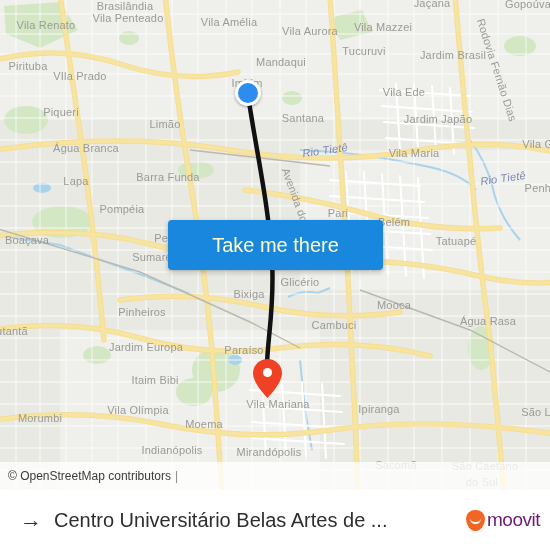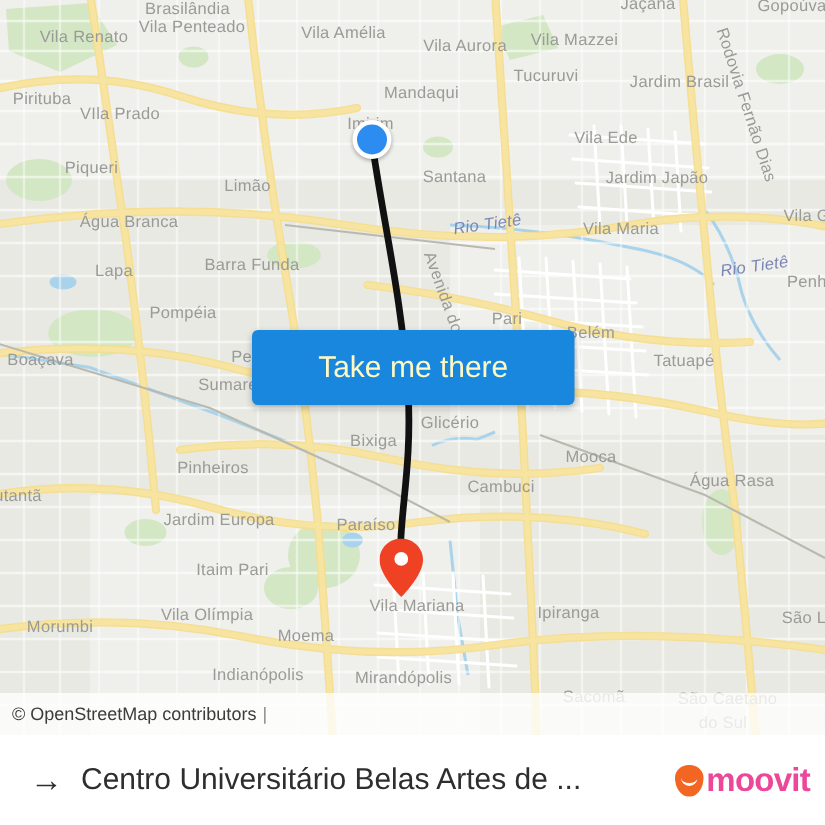--- a/index.html
+++ b/index.html
@@ -79,21 +79,21 @@
   #moovit-logo .mk{
     width:19px;height:21px;background:#f26522;
     border-radius:50% 50% 50% 50% / 42% 42% 62% 62%;
     position:relative;margin-right:2px;
   }
   #moovit-logo .mk::after{
     content:"";position:absolute;left:4px;top:7px;width:11px;height:5px;
     border-bottom:2px solid #ffffff;border-radius:0 0 9px 9px;
   }
   #moovit-logo .mtext{
-    font-size:22px;font-weight:bold;color:#ec4899;letter-spacing:-0.5px;
+    font-size:19px;font-weight:normal;color:#701a75;letter-spacing:-0.5px;
     font-family:"Liberation Sans", sans-serif;
   }
 
   
   #origin-marker{
     position:absolute;width:26px;height:26px;border-radius:50%;
     background:#2d8cf0;border:3px solid #ffffff;
     box-sizing:border-box;
     box-shadow:0 1px 3px rgba(0,0,0,.35);
     left:235px;top:80px;z-index:22;
@@ -213,21 +213,21 @@
     </svg>
 
     <div id="map-labels">
         <div class="maplabel " style="left: 125px; top: 6px;">Brasilândia</div>
         <div class="maplabel " style="left: 128px; top: 18px;">Vila Penteado</div>
         <div class="maplabel " style="left: 229px; top: 22px;">Vila Amélia</div>
         <div class="maplabel " style="left: 310px; top: 31px;">Vila Aurora</div>
         <div class="maplabel " style="left: 383px; top: 27px;">Vila Mazzei</div>
         <div class="maplabel " style="left: 432px; top: 3px;">Jaçanã</div>
         <div class="maplabel " style="left: 528px; top: 4px;">Gopoúva</div>
-        <div class="maplabel " style="left: 56px; top: 25px;">Vila Renato</div>
+        <div class="maplabel " style="left: 46px; top: 25px;">Vila Renato</div>
         <div class="maplabel " style="left: 281px; top: 62px;">Mandaqui</div>
         <div class="maplabel " style="left: 364px; top: 51px;">Tucuruvi</div>
         <div class="maplabel " style="left: 497px; top: 70px; transform: translate(-50%, -50%) rotate(72deg);">Rodovia Fernão Dias</div>
         <div class="maplabel " style="left: 453px; top: 55px;">Jardim Brasil</div>
         <div class="maplabel " style="left: 28px; top: 66px;">Pirituba</div>
         <div class="maplabel " style="left: 80px; top: 76px;">VIla Prado</div>
         <div class="maplabel " style="left: 247px; top: 83px;">Imirim</div>
         <div class="maplabel " style="left: 303px; top: 118px;">Santana</div>
         <div class="maplabel " style="left: 404px; top: 92px;">Vila Ede</div>
         <div class="maplabel " style="left: 438px; top: 119px;">Jardim Japão</div>
@@ -251,21 +251,21 @@
         <div class="maplabel " style="left: 456px; top: 241px;">Tatuapé</div>
         <div class="maplabel " style="left: 300px; top: 282px;">Glicério</div>
         <div class="maplabel " style="left: 249px; top: 294px;">Bixiga</div>
         <div class="maplabel " style="left: 394px; top: 305px;">Mooca</div>
         <div class="maplabel " style="left: 142px; top: 312px;">Pinheiros</div>
         <div class="maplabel " style="left: 334px; top: 325px;">Cambuci</div>
         <div class="maplabel " style="left: 488px; top: 321px;">Água Rasa</div>
         <div class="maplabel " style="left: 12px; top: 331px;">utantã</div>
         <div class="maplabel " style="left: 244px; top: 350px;">Paraíso</div>
         <div class="maplabel " style="left: 146px; top: 347px;">Jardim Europa</div>
-        <div class="maplabel " style="left: 155px; top: 380px;">Itaim Pari</div>
+        <div class="maplabel " style="left: 155px; top: 380px;">Itaim Bibi</div>
         <div class="maplabel " style="left: 278px; top: 404px;">Vila Mariana</div>
         <div class="maplabel " style="left: 379px; top: 409px;">Ipiranga</div>
         <div class="maplabel " style="left: 536px; top: 412px;">São L</div>
         <div class="maplabel " style="left: 40px; top: 418px;">Morumbi</div>
         <div class="maplabel " style="left: 138px; top: 410px;">Vila Olímpia</div>
         <div class="maplabel " style="left: 204px; top: 424px;">Moema</div>
         <div class="maplabel " style="left: 172px; top: 450px;">Indianópolis</div>
         <div class="maplabel " style="left: 269px; top: 452px;">Mirandópolis</div>
         <div class="maplabel " style="left: 396px; top: 465px;">Sacomã</div>
         <div class="maplabel " style="left: 485px; top: 466px;">São Caetano</div>

